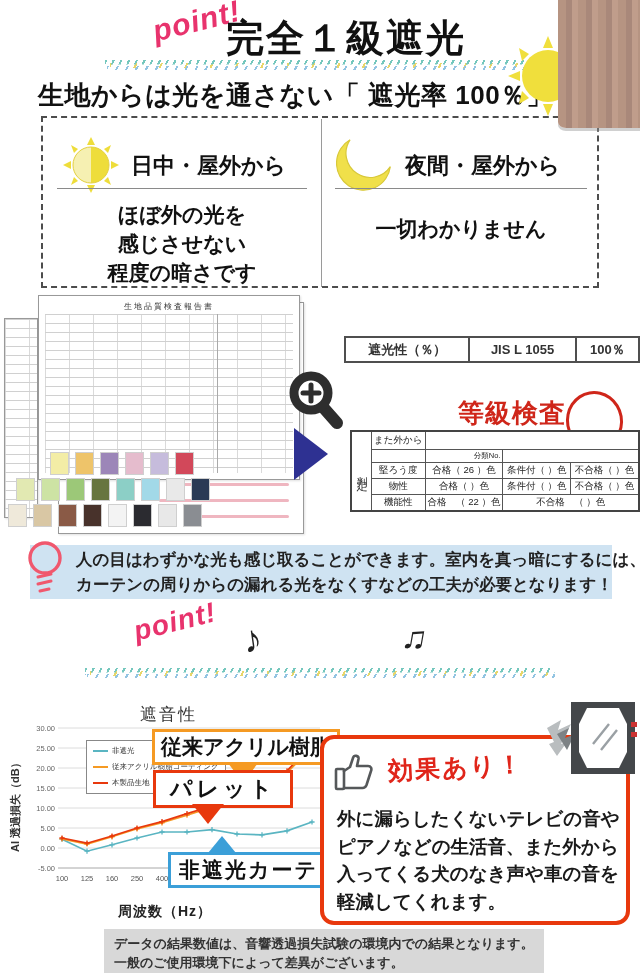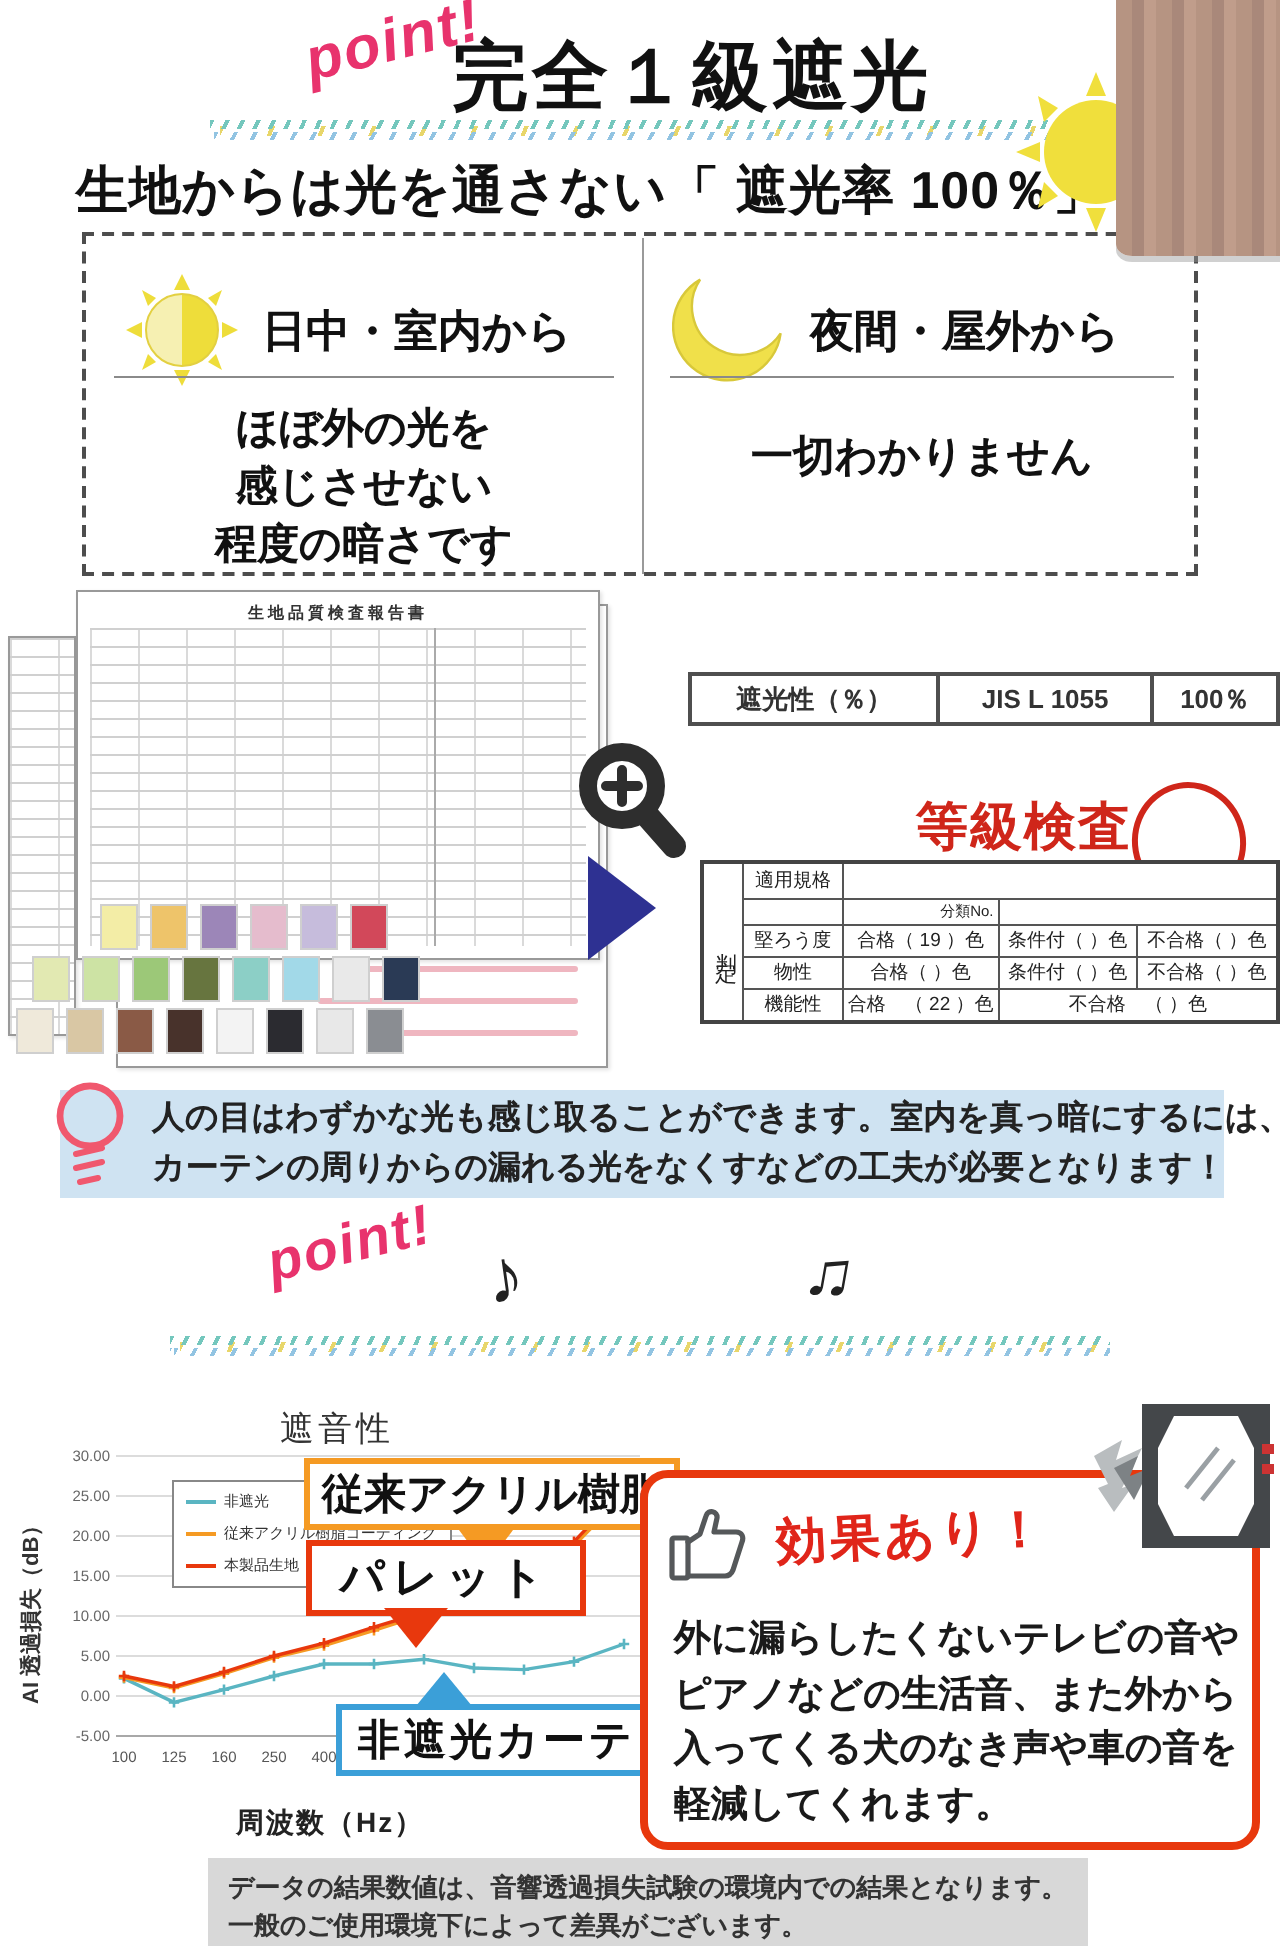--- a/index.html
+++ b/index.html
@@ -29,21 +29,21 @@
   .compare-divider { width:1px; height:168px; background:#9a9a9a; }
   .cmp-head { font-size:22px; font-weight:bold; color:#111; }
   .cmp-rule { height:1px; background:#8a8a8a; }
   .cmp-line { font-size:21px; font-weight:bold; color:#111; text-align:center; line-height:29px; }
 
   
   .sheet { background:#fff; border:1px solid #999; box-shadow:1px 1px 2px rgba(0,0,0,.12); }
   .grid-bg { background-image:
       repeating-linear-gradient(#c8c8c8 0 1px, transparent 1px 9px),
       repeating-linear-gradient(90deg,#d4d4d4 0 1px, transparent 1px 24px); opacity:.85; }
-  .doc-title { font-size:8px; font-weight:bold; color:#333; letter-spacing:2px; text-align:center; }
+  .doc-title { font-size:8px; font-weight:normal; color:#333; letter-spacing:2px; text-align:center; }
   .pinkline { background:rgba(226,122,140,.55); height:3px; border-radius:2px; }
   .swatch-row { display:flex; gap:6px; }
   .swatch { width:19px; height:23px; border:1px solid #cfcfcf; }
 
   .shading-table { display:flex; border:2px solid #4f4f4f; background:#fff; height:27px; }
   .shading-table > div { border-right:2px solid #4f4f4f; display:flex; align-items:center; justify-content:center;
       font-size:13px; color:#333; font-weight:bold; }
   .shading-table > div:last-child { border-right:none; }
 
   .grade-label { font-size:26px; font-weight:bold; color:#cf261a; letter-spacing:1px; }
@@ -136,21 +136,21 @@
         <polygon points="33,5 29,13 37,13"></polygon>
           <polygon points="33,61 29,53 37,53"></polygon>
         <polygon points="5,33 13,29 13,37"></polygon>
           <polygon points="61,33 53,29 53,37"></polygon>
         <polygon points="13,13 20,17 16,21"></polygon>
           <polygon points="53,13 46,17 50,21"></polygon>
         <polygon points="13,53 20,49 16,45"></polygon>
           <polygon points="53,53 46,49 50,45"></polygon>
       </g>
     </svg>
-    <div class="abs cmp-head" style="left:88px; top:33px;">日中・室内から</div>
+    <div class="abs cmp-head" style="left:88px; top:33px;">日中・屋外から</div>
     <div class="abs cmp-rule" style="left:14px; top:70px; width:250px;"></div>
     <div class="abs" style="left:0; top:82px; width:278px;">
       <div class="cmp-line">ほぼ外の光を</div>
       <div class="cmp-line">感じさせない</div>
       <div class="cmp-line">程度の暗さです</div>
     </div>
 
     <svg class="abs" style="left:293px; top:14px;" width="60" height="62" viewBox="0 0 60 62">
       <path d="M22 4 A27 27 0 1 0 52 42 A23 23 0 1 1 22 4 Z" fill="#f0e04a" stroke="#d8c83a" stroke-width="1.2" transform="rotate(-18 30 31)"></path>
     </svg>
@@ -219,31 +219,31 @@
 
   <div class="abs grade-label" style="left:458px; top:396px;">等級検査</div>
   <div class="abs stamp" style="left:566px; top:391px;">
     <div class="stamp-text">合格</div>
   </div>
 
   <table class="judge abs" style="left:350px; top:430px;">
     <tbody>
         <tr>
       <td class="side" rowspan="6">判定</td>
-      <td class="lbl">適用規格</td>
+      <td class="lbl">また外から</td>
       <td colspan="3" style="height:18px;"></td>
     </tr>
     <tr>
       <td style="border-top:none;"></td>
       <td style="font-size:7.5px; text-align:right; height:12px;">分類No.</td>
       <td colspan="2"></td>
     </tr>
     <tr>
       <td class="lbl">堅ろう度</td>
-      <td style="width:74px;">合格（  19  ）色</td>
+      <td style="width:74px;">合格（  26  ）色</td>
       <td style="width:72px;">条件付（     ）色</td>
       <td style="width:74px;">不合格（     ）色</td>
     </tr>
     <tr>
       <td class="lbl">物性</td>
       <td>合格（     ）色</td>
       <td>条件付（     ）色</td>
       <td>不合格（     ）色</td>
     </tr>
     <tr>

